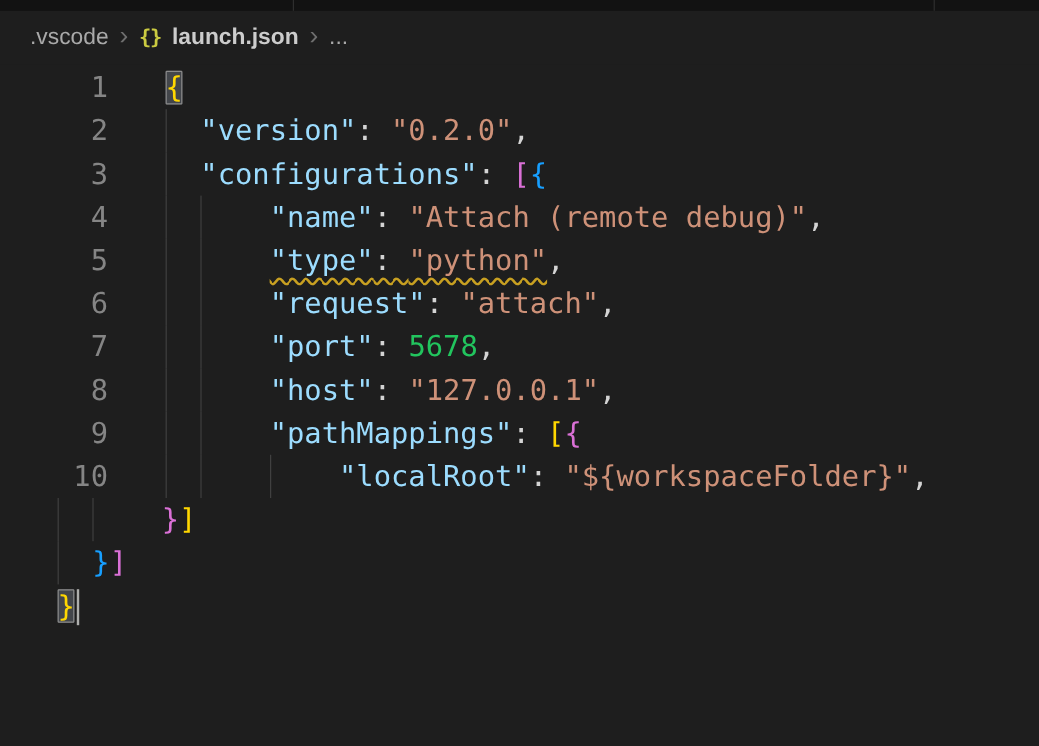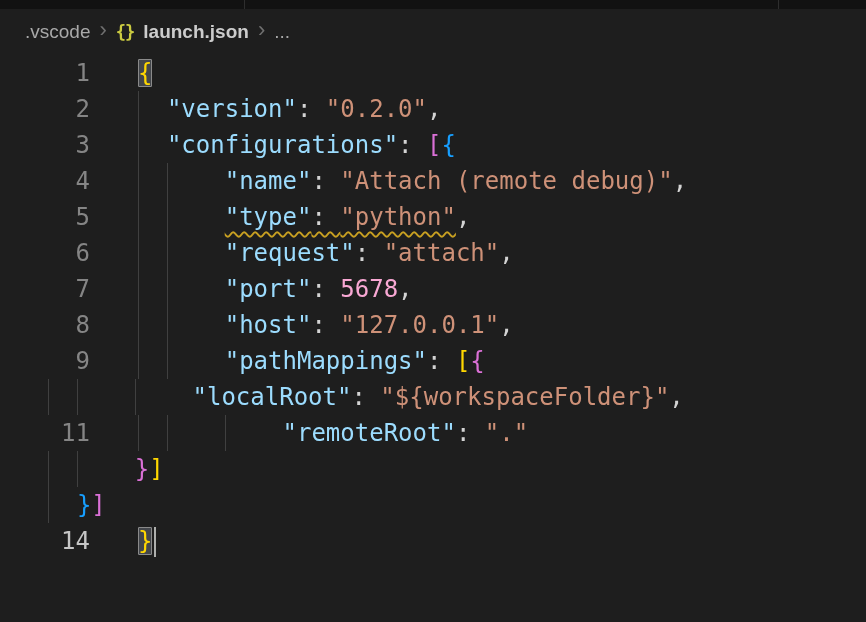--- a/index.html
+++ b/index.html
@@ -34,21 +34,21 @@
   }
   .line-num.active { color:#c6c6c6; }
   .line-content {
     position:relative; white-space:pre; padding-left:48px;
     color:#d4d4d4; flex:1;
   }
   .guide { position:absolute; top:0; bottom:0; width:1px; background:#404040; }
 
   .key   { color:#9cdcfe; }
   .str   { color:#ce9178; }
-  .num   { color:#f9a8d4; }
+  .num   { color:#22c55e; }
   .punct { color:#d4d4d4; }
   .b1    { color:#ffd700; }
   .b2    { color:#da70d6; }
   .b3    { color:#179fff; }
   .match {
     outline:1px solid #8a8a8a; outline-offset:-1px;
     background:#43464b; border-radius:1px;
   }
   .warn {
     text-decoration:underline;
@@ -113,32 +113,28 @@
         </div>
         <div class="line">
           <div class="line-num">8</div>
           <div class="line-content"><span class="guide" style="left: calc(0ch + 48px);"></span><span class="guide" style="left: calc(2ch + 48px);"></span><span>      </span><span class="key">"host"</span><span class="punct">: </span><span class="str">"127.0.0.1"</span><span class="punct">,</span></div>
         </div>
         <div class="line">
           <div class="line-num">9</div>
           <div class="line-content"><span class="guide" style="left: calc(0ch + 48px);"></span><span class="guide" style="left: calc(2ch + 48px);"></span><span>      </span><span class="key">"pathMappings"</span><span class="punct">: </span><span class="b1">[</span><span class="b2">{</span></div>
         </div>
         <div class="line">
+          <div class="line-num">10</div>
           <div class="line-content"><span class="guide" style="left: calc(0ch + 48px);"></span><span class="guide" style="left: calc(2ch + 48px);"></span><span class="guide" style="left: calc(6ch + 48px);"></span><span>          </span><span class="key">"localRoot"</span><span class="punct">: </span><span class="str">"${workspaceFolder}"</span><span class="punct">,</span></div>
-        </div>
-        <div class="line">
-          <div class="line-num">11</div>
-          <div class="line-content"><span class="guide" style="left: calc(0ch + 48px);"></span><span class="guide" style="left: calc(2ch + 48px);"></span><span class="guide" style="left: calc(6ch + 48px);"></span><span>          </span><span class="key">"remoteRoot"</span><span class="punct">: </span><span class="str">"."</span></div>
         </div>
         <div class="line">
           <div class="line-content"><span class="guide" style="left: calc(0ch + 48px);"></span><span class="guide" style="left: calc(2ch + 48px);"></span><span>      </span><span class="b2">}</span><span class="b1">]</span></div>
         </div>
         <div class="line">
           <div class="line-content"><span class="guide" style="left: calc(0ch + 48px);"></span><span>  </span><span class="b3">}</span><span class="b2">]</span></div>
         </div>
         <div class="line">
-          <div class="line-num active">14</div>
           <div class="line-content"><span></span><span class="b1 match">}</span><span class="cursor"></span></div>
         </div>
       </div>
   </div>
 
 </div>
 
 </body></html>

